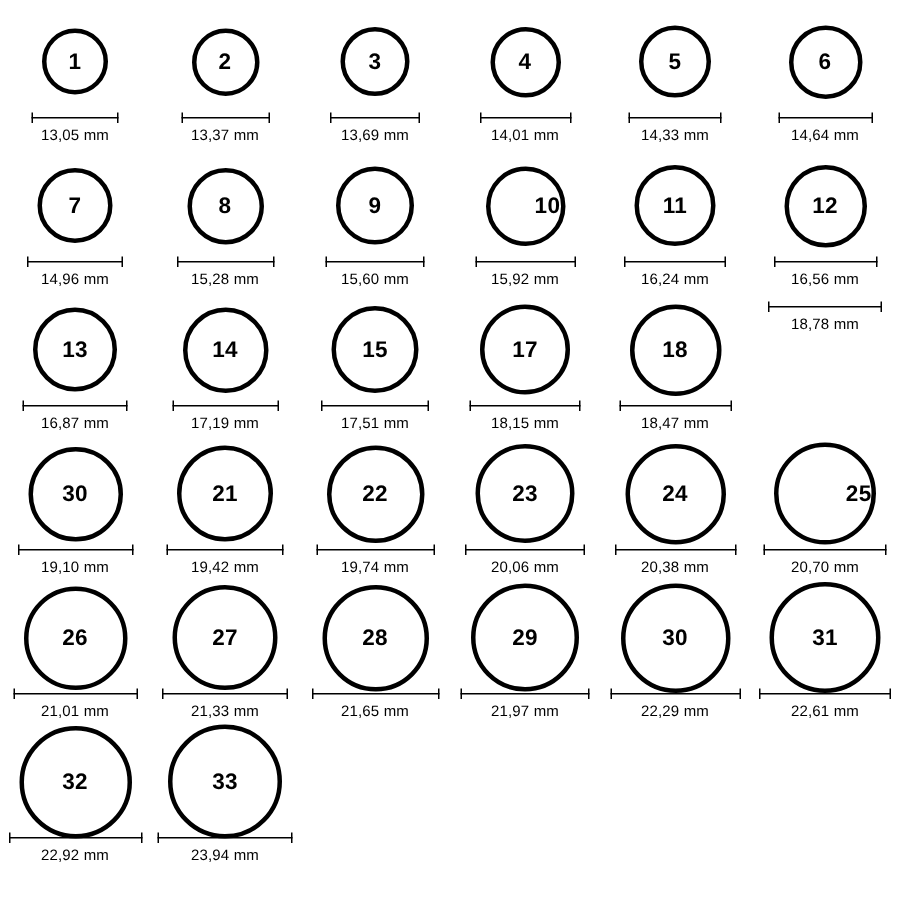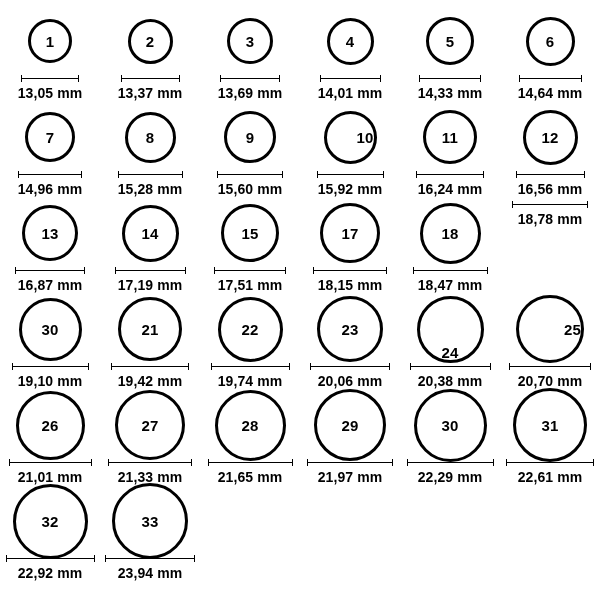--- a/index.html
+++ b/index.html
@@ -71,22 +71,22 @@
   .measure .tick {
     position: absolute;
     top: 0;
     width: 1px;
     height: 7px;
     background: #000000;
   }
   .measure .tick.left { left: 0; }
   .measure .tick.right { right: 0; }
   .mm {
-    font-size: 14px;
-    font-weight: bold;
+    font-size: 10px;
+    font-weight: normal;
     line-height: 1;
     margin-top: 3px;
     letter-spacing: 0.1px;
     white-space: nowrap;
   }
 </style>
 </head>
 <body>
 
 <div id="chart">
@@ -367,21 +367,21 @@
         </div>
         <div class="measure" style="width: 80px;">
           <div class="bar"></div>
           <div class="tick left"></div>
           <div class="tick right"></div>
         </div>
         <div class="mm">20,06 mm</div>
       </div>
       <div class="cell">
         <div class="ring-wrap">
-          <div class="ring" style="width: 67px; height: 67px; align-items: flex-end;">
+          <div class="ring" style="width: 67px; height: 67px;">
             <span class="ring-size">24</span>
           </div>
         </div>
         <div class="measure" style="width: 81px;">
           <div class="bar"></div>
           <div class="tick left"></div>
           <div class="tick right"></div>
         </div>
         <div class="mm">20,38 mm</div>
       </div>

